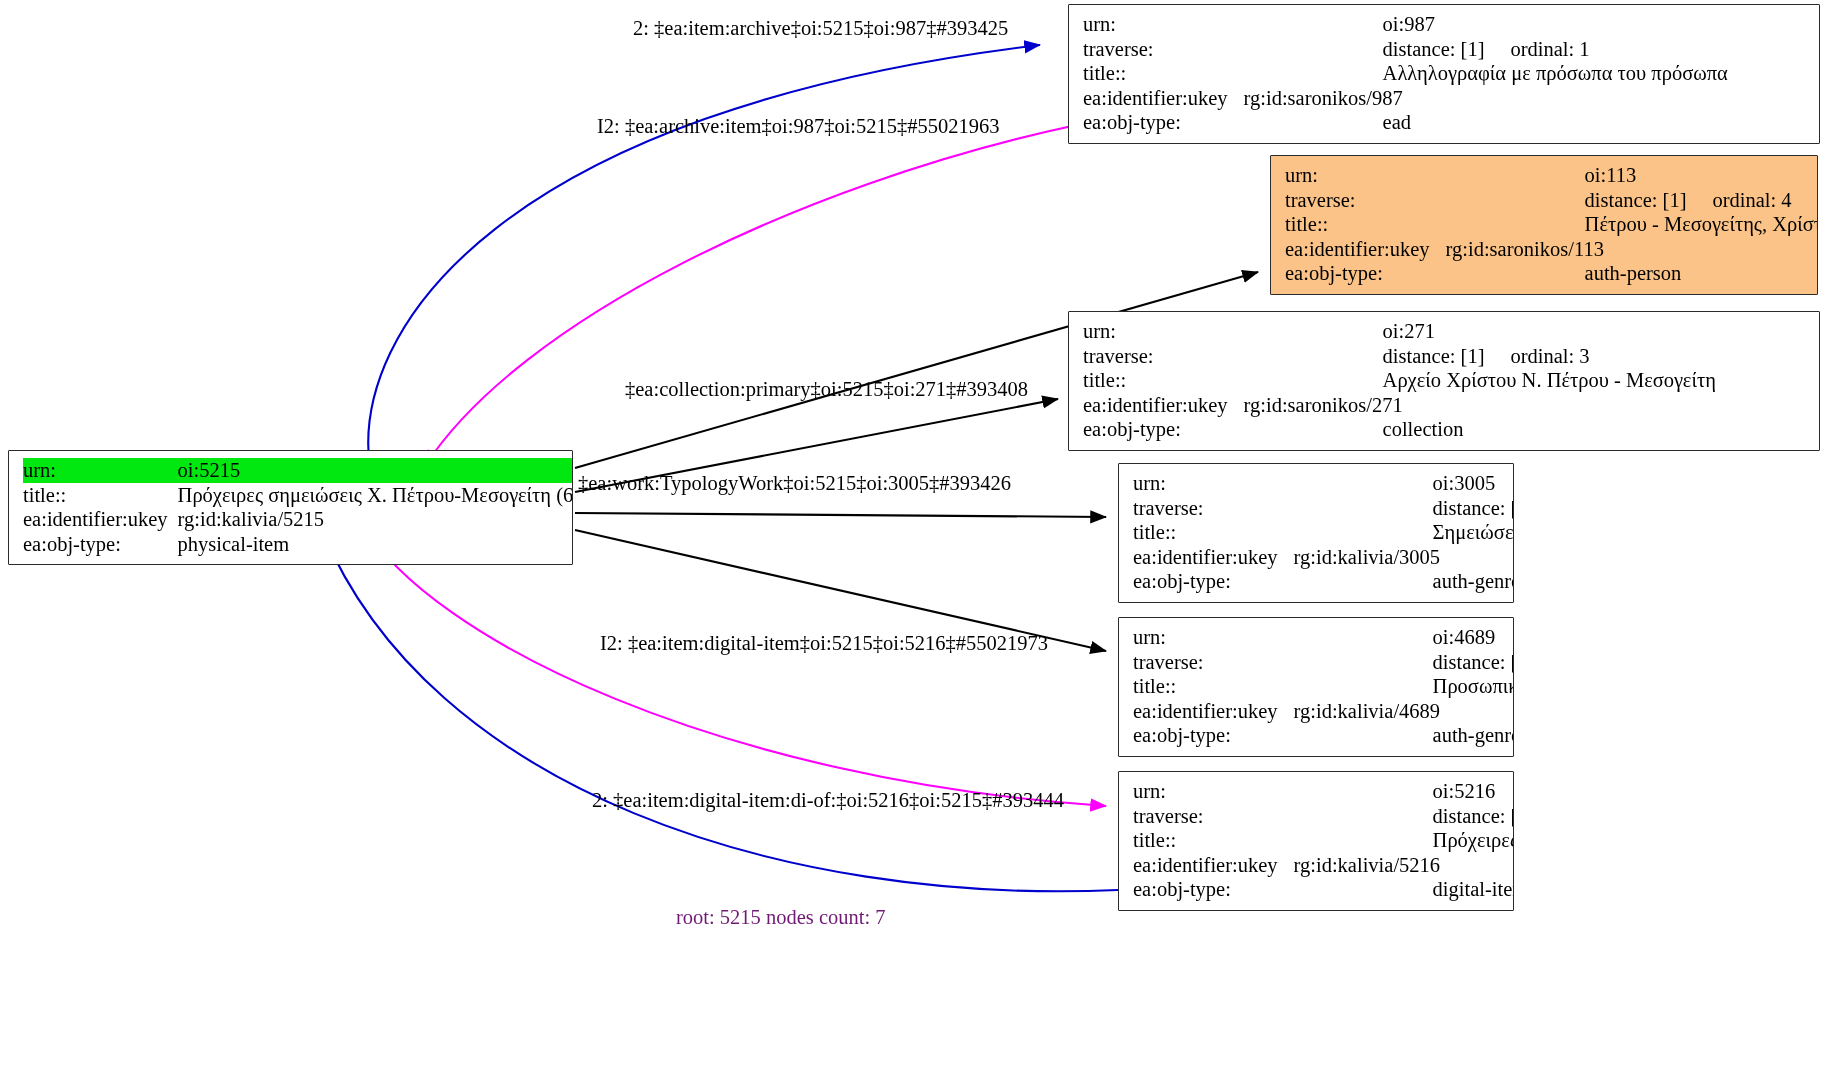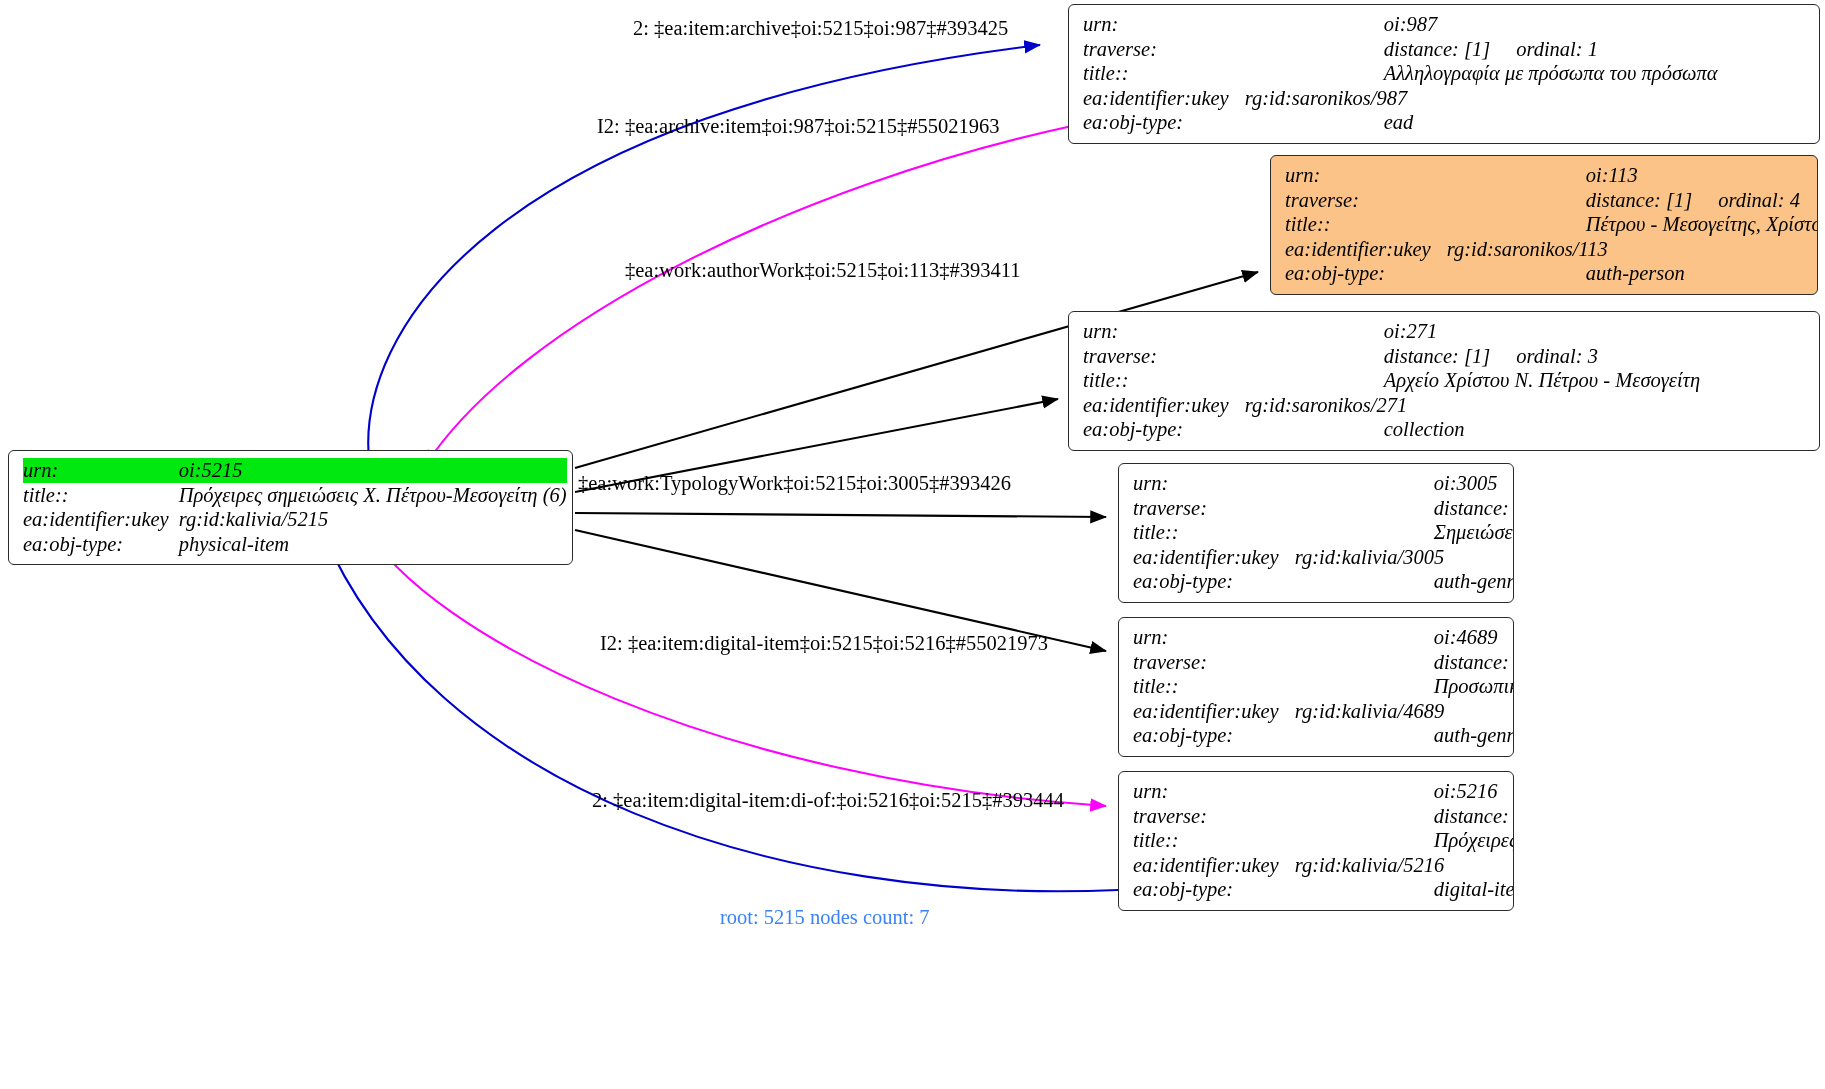--- a/index.html
+++ b/index.html
@@ -23,25 +23,24 @@
     left: 0;
     top: 0;
     width: 1825px;
     height: 1089px;
     pointer-events: none;
   }
   .node {
     position: absolute;
     box-sizing: border-box;
     border: 1.4px solid #2b2b2b;
-    border-radius: 6px;
+    border-radius: 1px;
     background: #ffffff;
     padding: 7px 14px 8px 14px;
     overflow: hidden;
-    font-style: italic;
   }
   .node.orange {
     background: #fbc387;
   }
   .node table {
     border-collapse: collapse;
     border-spacing: 0;
   }
   .node td {
     font-size: 20.5px;
@@ -75,22 +74,21 @@
     position: absolute;
     font-size: 20.5px;
     line-height: 24px;
     white-space: nowrap;
     color: #000000;
   }
   .footer-label {
     position: absolute;
     font-size: 20.5px;
     white-space: nowrap;
-    color: #3b82f6;
-    margin-left: 44px;
+    color: #701a75;
   }
 </style>
 </head>
 <body>
 
 <div id="canvas">
 
   <svg id="edge-layer" viewBox="0 0 1825 1089" xmlns="http://www.w3.org/2000/svg">
     <defs>
       <marker id="arrow-blue" markerWidth="9" markerHeight="9" refX="7.5" refY="3.2" orient="auto" markerUnits="strokeWidth">
@@ -319,22 +317,22 @@
         <td class="val" style="padding-left:145px;">digital-item</td>
       </tr>
     </tbody>
       </table>
   </div>
 
   <div class="edge-label" style="left:633px; top:16px;">2: ‡ea:item:archive‡oi:5215‡oi:987‡#393425</div>
 
   <div class="edge-label" style="left:597px; top:114px;">I2: ‡ea:archive:item‡oi:987‡oi:5215‡#55021963</div>
 
-  <div class="edge-label" style="left:625px; top:258px;">‡ea:work:authorWork‡oi:5215‡oi:113‡#393411</div>
-
+
+  <div class="edge-label" style="left:625px; top:377px;">‡ea:collection:primary‡oi:5215‡oi:271‡#393408</div>
 
   <div class="edge-label" style="left:578px; top:455px;margin-top:16px;">‡ea:work:TypologyWork‡oi:5215‡oi:3005‡#393426</div>
 
 
   <div class="edge-label" style="left:600px; top:631px;">I2: ‡ea:item:digital-item‡oi:5215‡oi:5216‡#55021973</div>
 
   <div class="edge-label" style="left:592px; top:788px;">2: ‡ea:item:digital-item:di-of:‡oi:5216‡oi:5215‡#393444</div>
 
   <div class="footer-label" style="left:676px; top:906px;">root: 5215 nodes count: 7</div>
 

